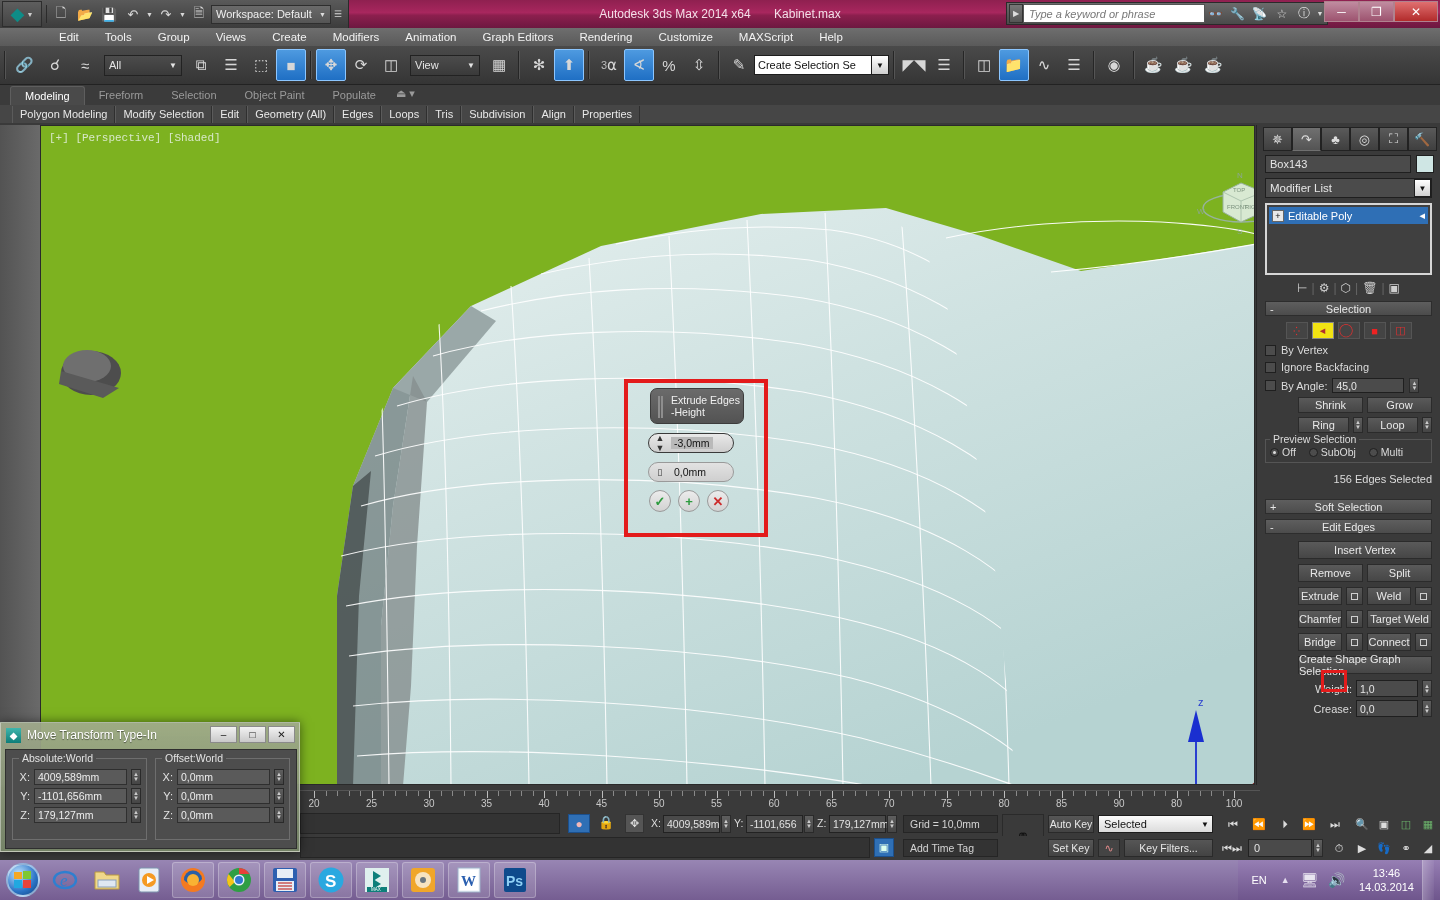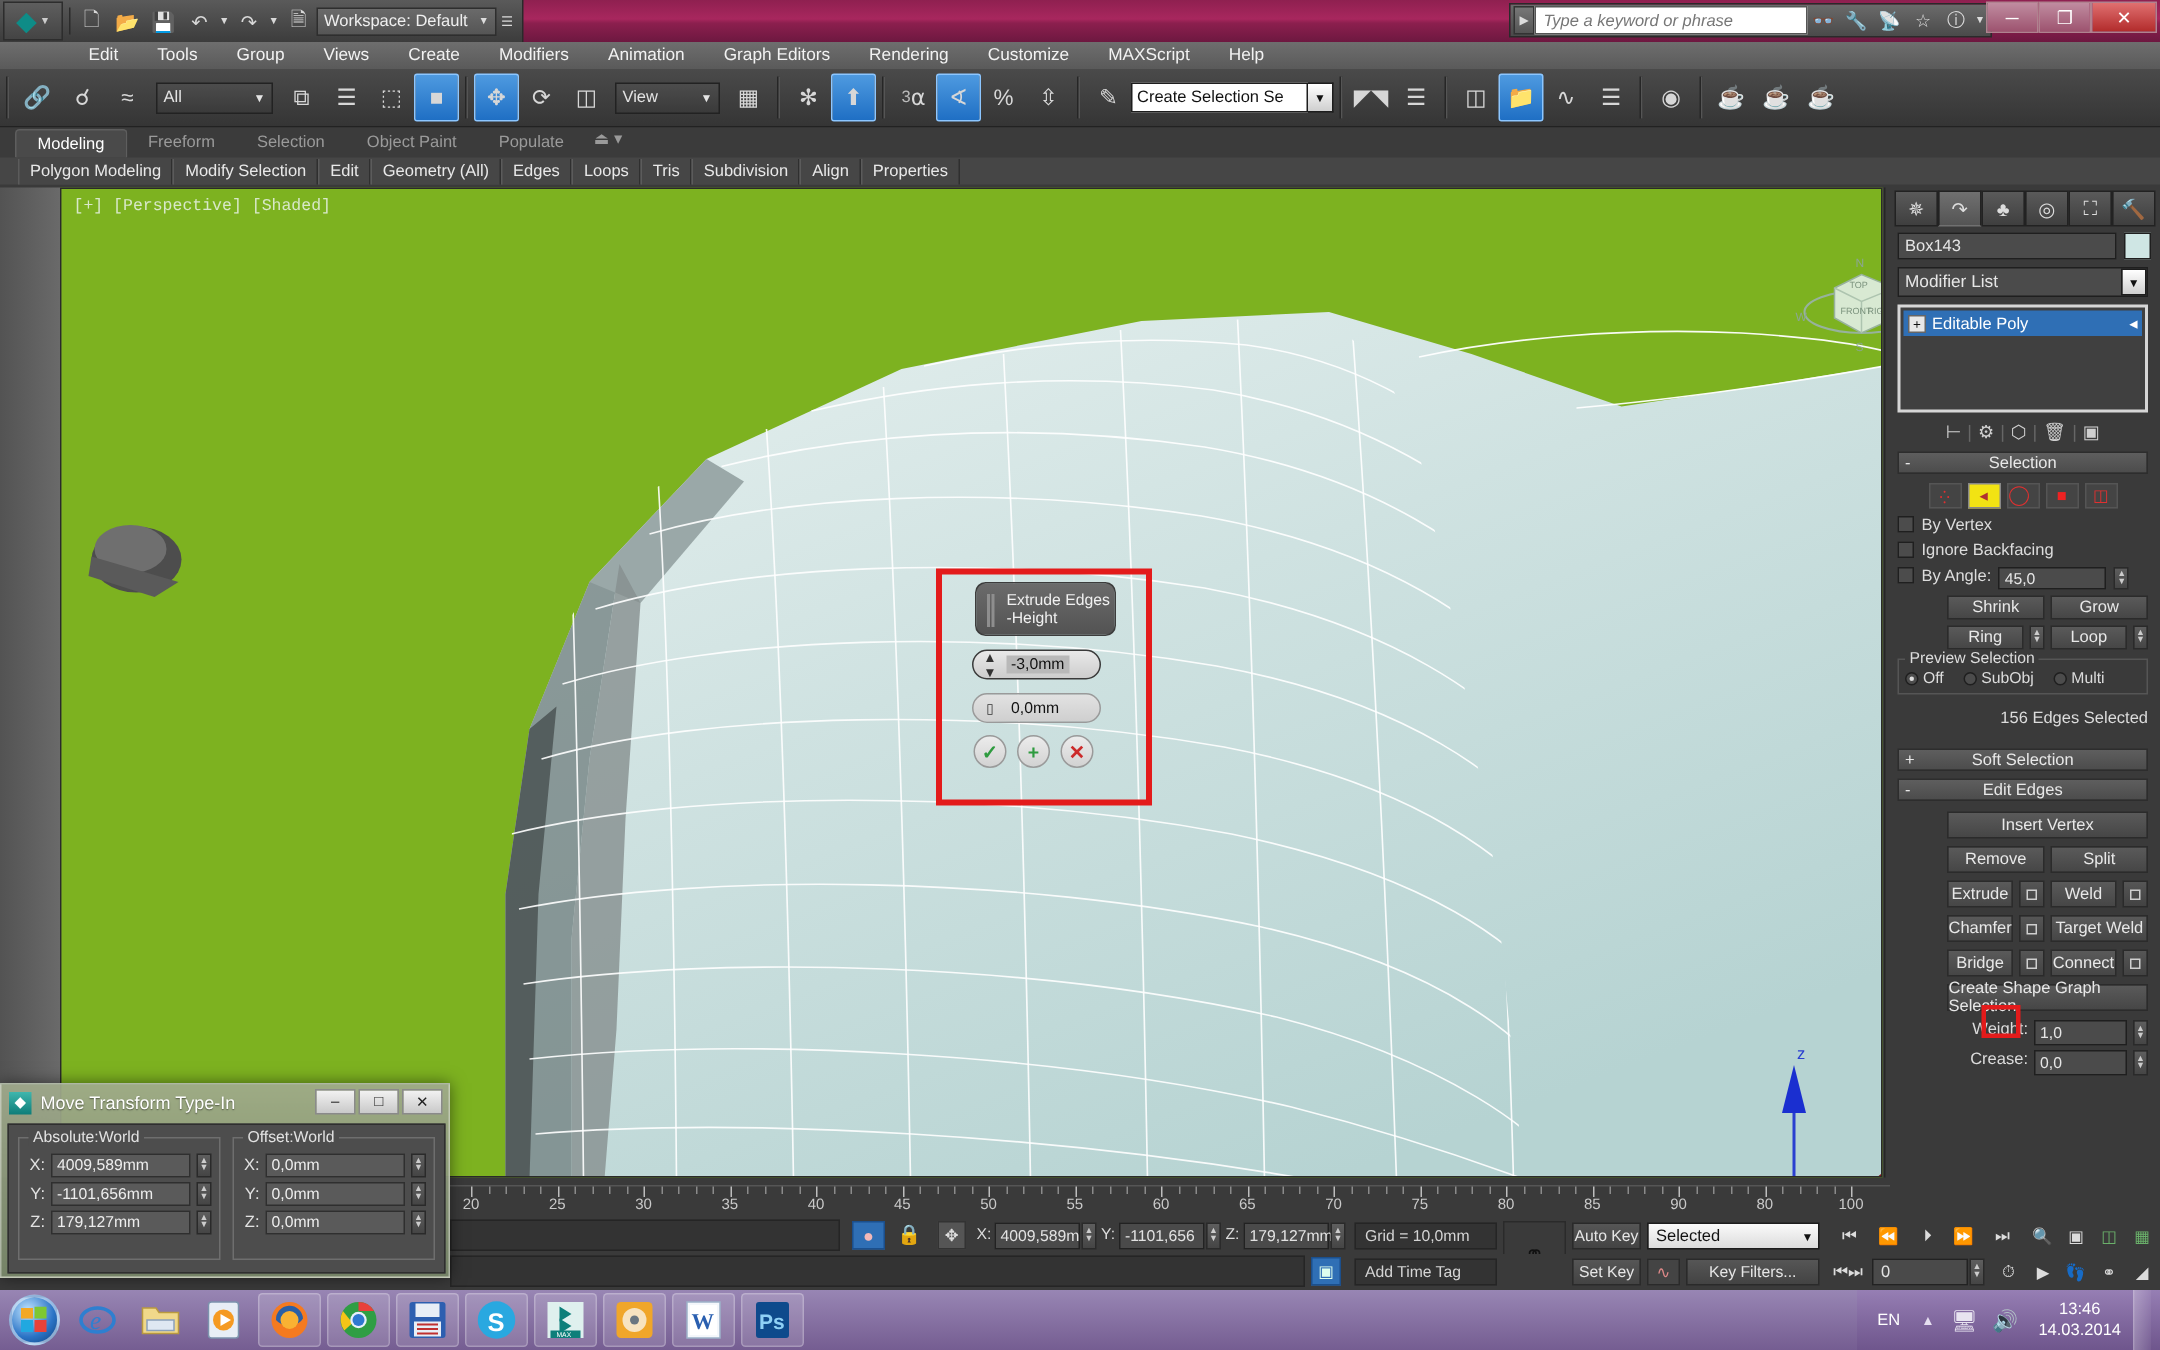--- a/index.html
+++ b/index.html
@@ -127,21 +127,21 @@
   .cp-stacktools{display:flex;align-items:center;justify-content:center;gap:4px;margin-top:6px;color:#cfcfcf;font-size:12px;}
   .cp-stacktools .sp{color:#666;}
   .rollup{margin:6px 8px 0 8px;}
   .rollup-hdr{height:15px;background:linear-gradient(180deg,#5e5e5e,#4c4c4c);border:1px solid #2d2d2d;
      color:#e8e8e8;font-size:11px;display:flex;align-items:center;justify-content:center;position:relative;}
   .rollup-hdr .pm{position:absolute;left:4px;}
   .selicons{display:flex;justify-content:center;gap:4px;margin-top:6px;}
   .selicon{width:22px;height:17px;border:1px solid #555;display:flex;align-items:center;
      justify-content:center;font-size:11px;background:#444;}
   .selicon.active{background:#f2e313;border:1px solid #888;}
-  .cbrow{display:flex;align-items:flex-start;gap:5px;margin-top:5px;color:#dcdcdc;font-size:11px;}
+  .cbrow{display:flex;align-items:center;gap:5px;margin-top:5px;color:#dcdcdc;font-size:11px;}
   .cbx{width:11px;height:11px;border:1px solid #1f1f1f;background:#4c4c4c;}
   .spinfield{height:15px;background:#4b4b4b;border:1px solid #1f1f1f;color:#e6e6e6;font-size:10.5px;
      display:flex;align-items:center;padding-left:3px;}
   .spin{width:10px;height:15px;background:linear-gradient(180deg,#5e5e5e,#454545);border:1px solid #2a2a2a;
      color:#ccc;font-size:6px;display:flex;flex-direction:column;align-items:center;justify-content:center;line-height:5px;}
   .btn2{height:16px;background:linear-gradient(180deg,#5a5a5a,#464646);border:1px solid #2b2b2b;
      color:#e8e8e8;font-size:11px;display:flex;align-items:center;justify-content:center;}
   .btnrow{display:flex;gap:4px;margin-top:4px;padding-left:33px;}
   .prevsel{border:1px solid #555;margin-top:6px;padding:3px 4px 4px 4px;position:relative;}
   .prevsel .lg{position:absolute;top:-7px;left:4px;background:#3a3a3a;color:#dcdcdc;font-size:10.5px;padding:0 3px;}
@@ -231,20 +231,24 @@
       <div class="qbtn">↶</div>
       <div class="qbtn" style="width:9px;font-size:7px;">▼</div>
       <div class="qbtn">↷</div>
       <div class="qbtn" style="width:9px;font-size:7px;">▼</div>
       <div class="qbtn">🗎</div>
       <div class="wsbox">
         <span>Workspace: Default</span>
         <span class="arr">▼</span>
       </div>
       <div class="qbtn" style="width:14px;font-size:9px;">☰</div>
+    </div>
+    <div class="title-text">
+      <span>Autodesk 3ds Max  2014 x64</span>
+      <span>Kabinet.max</span>
     </div>
     <div class="infocenter">
       <div class="ic-arrow">▶</div>
       <div class="ic-input">Type a keyword or phrase</div>
       <div class="ic-btn">👓</div>
       <div class="ic-btn">🔧</div>
       <div class="ic-btn">📡</div>
       <div class="ic-btn">☆</div>
       <div class="ic-btn">ⓘ</div>
       <div class="ic-btn" style="width:10px;font-size:7px;">▼</div>

